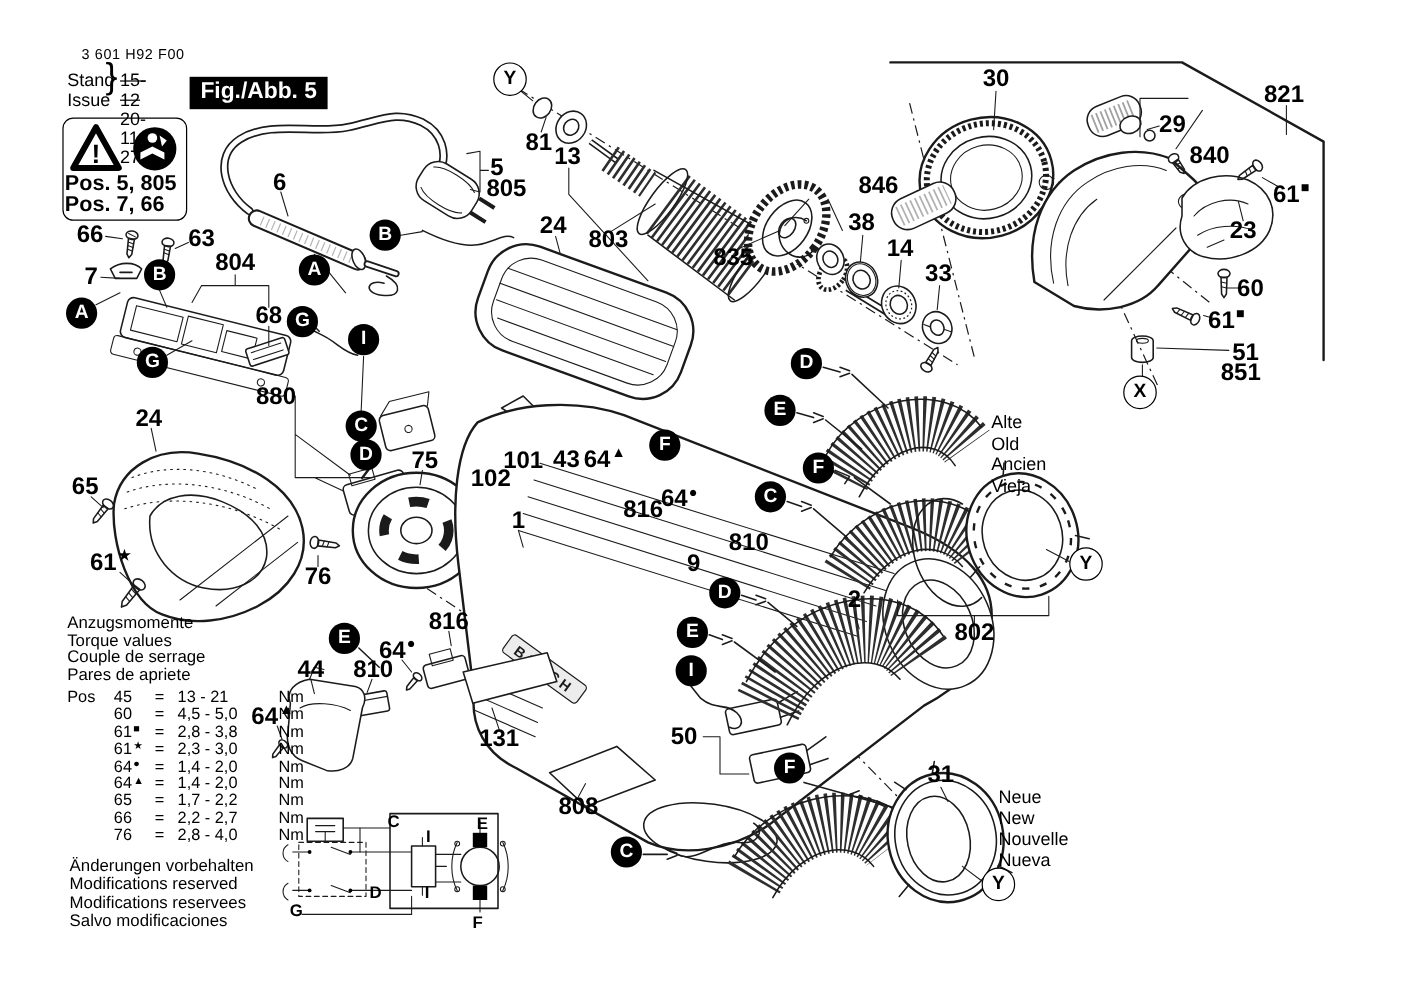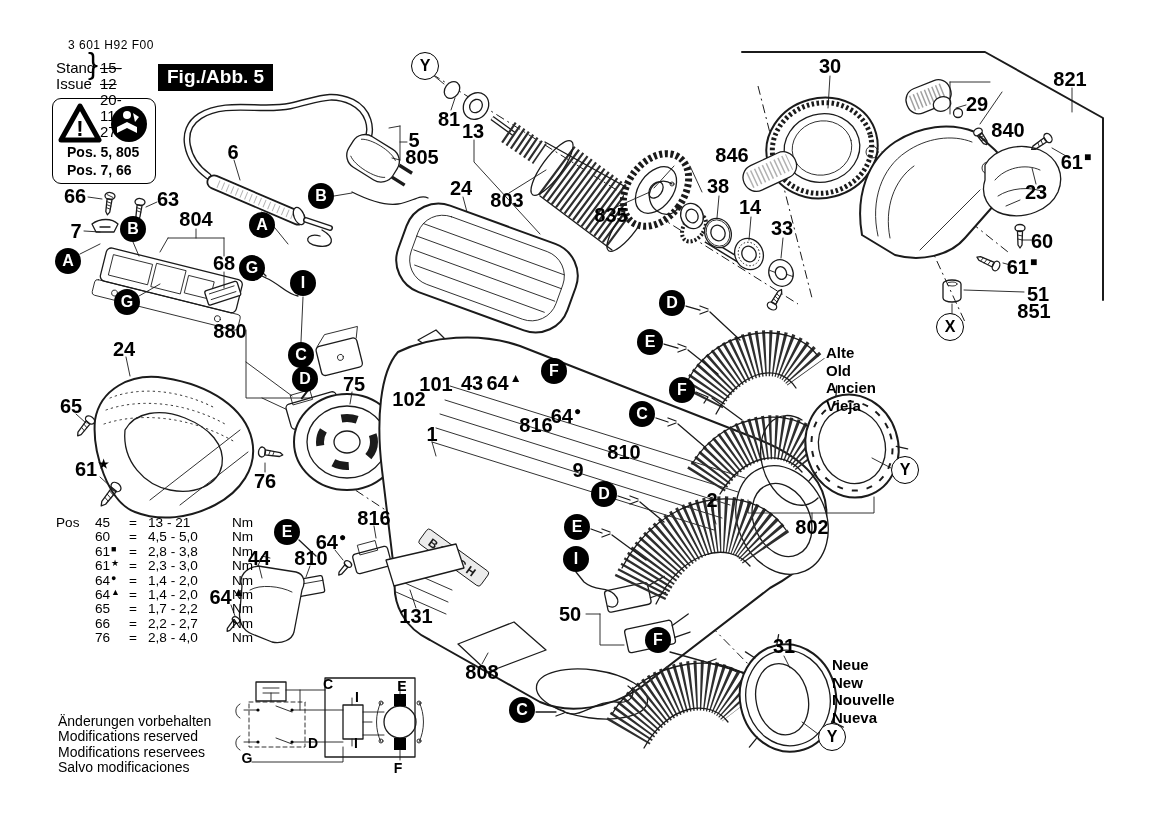--- a/index.html
+++ b/index.html
@@ -23,32 +23,32 @@
   .schletter{position:absolute;transform:translate(-50%,-50%);font-weight:bold;font-size:14px;}
   #typenum{position:absolute;left:68px;top:38px;font-size:12px;letter-spacing:.5px;}
   #standblk{position:absolute;left:56px;top:60px;font-size:15px;line-height:16px;}
   #standblk .brace{position:absolute;left:32px;top:-4px;font-size:30px;font-weight:normal;}
   #standblk .dates{position:absolute;left:44px;top:0;}
   #standblk .old{text-decoration:line-through;}
   #figbox{position:absolute;left:158px;top:64px;background:#000;color:#fff;font-weight:bold;
           font-size:19px;padding:2px 9px 3px 9px;}
   #warnbox{position:absolute;left:52px;top:98px;width:102px;height:84px;border:1.6px solid #000;
            border-radius:9px;}
-  #warnbox .poslines{position:absolute;left:14px;top:44px;font-weight:bold;font-size:14px;line-height:18px;}
+  #warnbox .poslines{position:absolute;left:1px;top:44px;font-weight:bold;font-size:18px;line-height:18px;}
   #torque{position:absolute;left:56px;top:511px;font-size:14px;}
   #torque .th{line-height:14.5px;}
   #torque .rows{margin-top:5px;}
   .trow{display:flex;line-height:14.4px;height:14.4px;font-size:13.6px;}
   .trow .c1{width:29px;}
   .trow .c2{width:25px;text-align:right;}
   .trow .c3{width:13px;font-size:9px;position:relative;top:-3px;text-align:left;padding-left:1px;}
   .trow .c4{width:18px;text-align:center;}
   .trow .c5{width:84px;padding-left:6px;}
   #notes{position:absolute;left:58px;top:714px;font-size:14px;line-height:15.4px;}
-  .variant{position:absolute;font-weight:bold;font-size:15px;line-height:17.6px;}
+  .variant{position:absolute;font-weight:normal;font-size:15px;line-height:17.6px;}
   #variant-old{left:826px;top:344px;}
   #variant-new{left:832px;top:656px;}
 </style>
 </head>
 <body>
 
 <div id="stage">
 
 <svg id="art" width="1169" height="826" viewBox="0 0 1169 826">
 
@@ -434,20 +434,26 @@
       <path d="M76 10 l6 4 -4 5" fill="#fff"></path>
     </g>
   </svg>
   <div class="poslines">
         <div class="">Pos. 5, 805</div>
         <div class="">Pos. 7, 66</div>
       </div>
 </div>
 
 <div id="torque">
+  <div class="th">
+        <div class="">Anzugsmomente</div>
+        <div class="">Torque values</div>
+        <div class="">Couple de serrage</div>
+        <div class="">Pares de apriete</div>
+      </div>
   <div class="rows">
         <div class="trow">
           <span class="c1">Pos</span>
           <span class="c2">45</span>
           <span class="c3"></span>
           <span class="c4">=</span>
           <span class="c5">13 - 21</span>
           <span class="c6">Nm</span>
         </div>
         <div class="trow">

